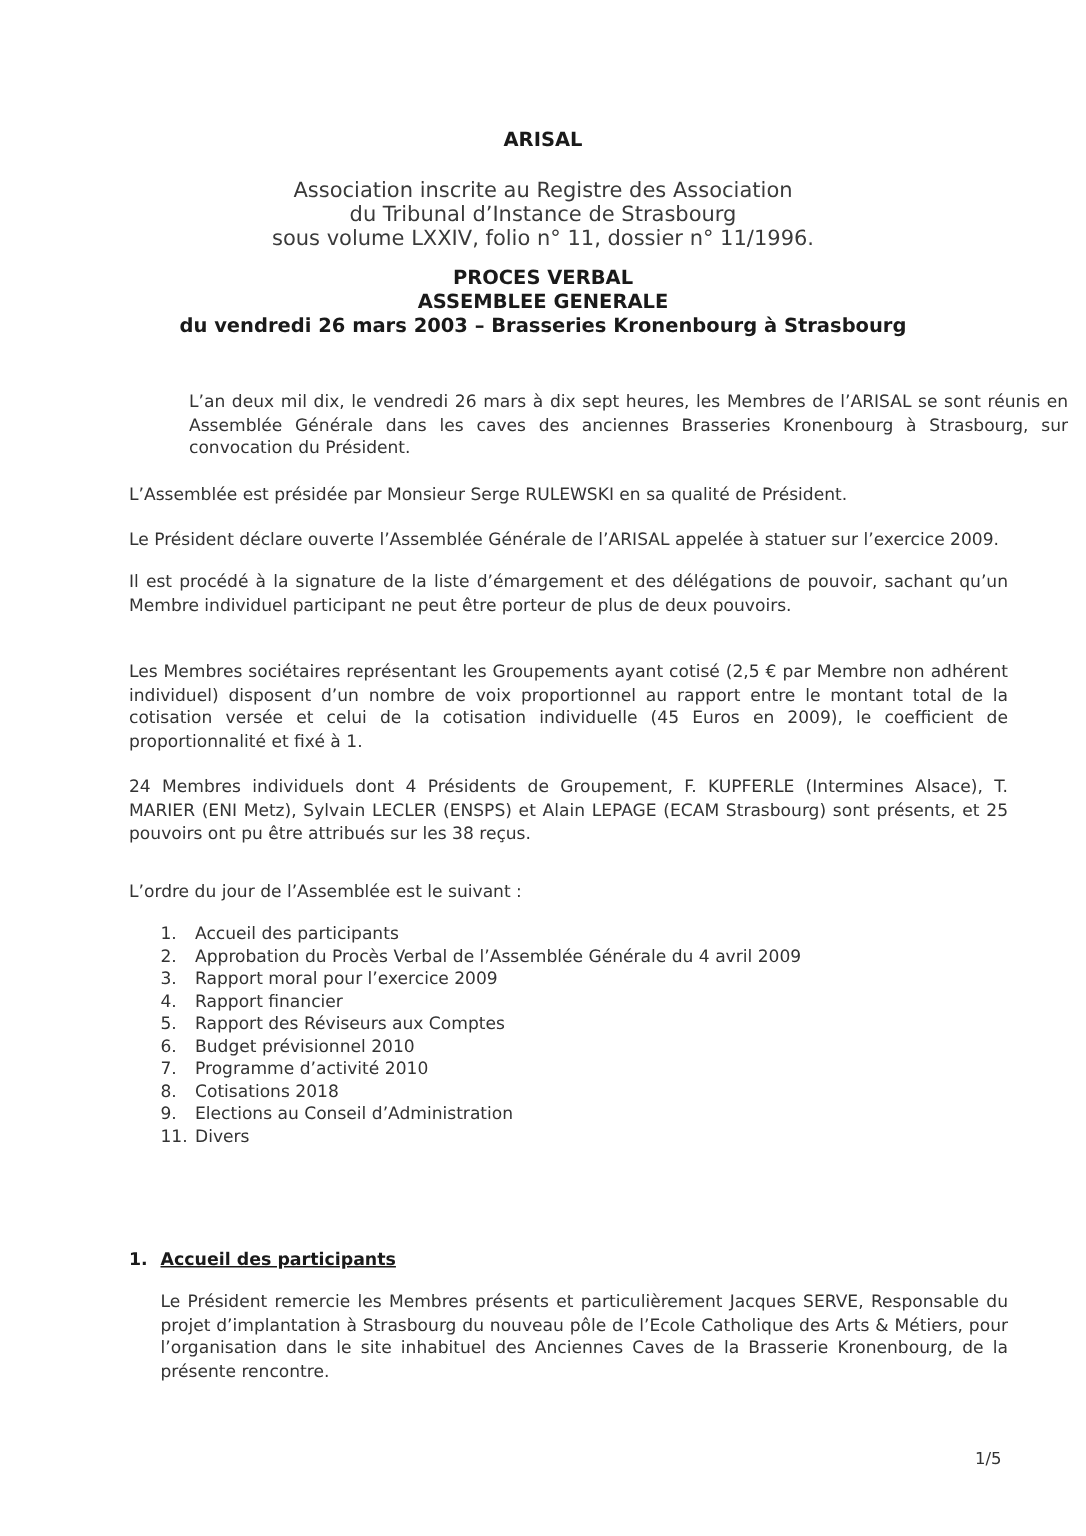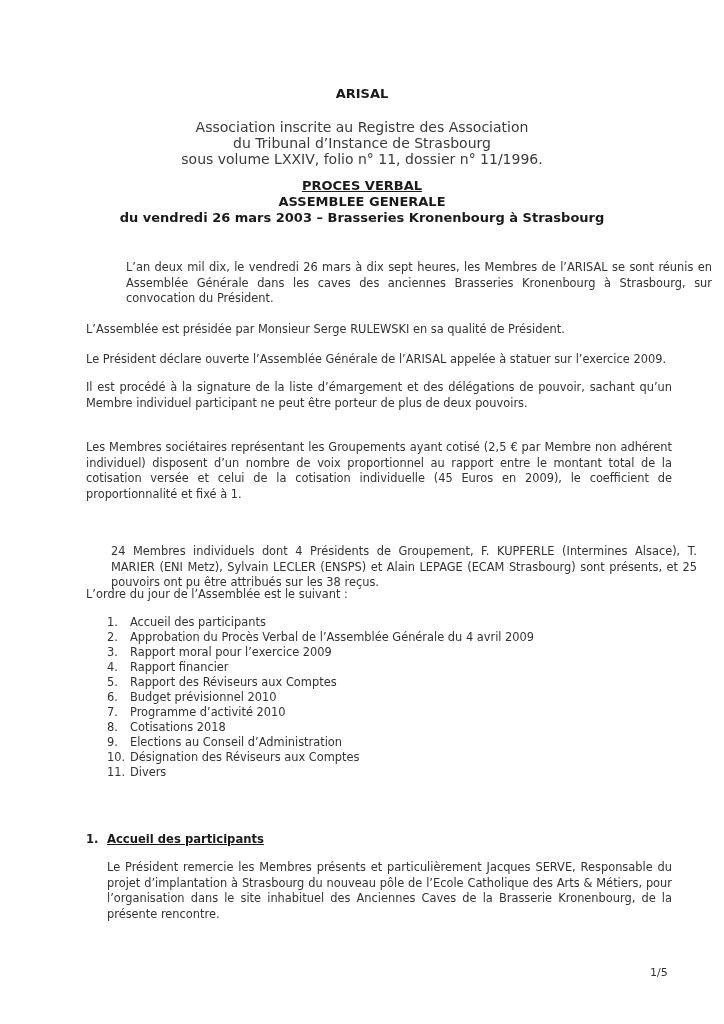--- a/index.html
+++ b/index.html
@@ -5,21 +5,21 @@
     html, body { margin: 0; padding: 0; background: #ffffff; }
     body {
       width: 724px; height: 1024px; position: relative; overflow: hidden;
       font-family: "DejaVu Sans", sans-serif; color: #2a2a2a;
     }
     .page { position: absolute; left: 0; top: 0; width: 576px; height: 1024px; }
     .center { position: absolute; left: 0; width: 724px; text-align: center; }
     .title { top: 86px; font-size: 13px; font-weight: bold; color: #1a1a1a; }
     .reg { top: 119px; font-size: 14px; line-height: 16px; color: #3a3a3a; }
     .pv { top: 178px; font-size: 13px; font-weight: bold; line-height: 16px; color: #1a1a1a; }
-    .pv .u { text-decoration: underline; }
+    .pv .u { }
     .body { position: absolute; left: 86px; width: 586px; font-size: 11.4px; line-height: 15.5px; color: #333; text-align: justify; }
     .body p { margin: 0; }
     .agenda { position: absolute; left: 107px; top: 615px; font-size: 11.4px; line-height: 15px; color: #333; margin: 0; padding: 0; list-style: none; }
     .agenda li { display: flex; }
     .agenda .num { width: 23px; }
     .section-head { position: absolute; left: 86px; top: 832px; font-size: 11.6px; font-weight: bold; color: #1a1a1a; }
     .section-head .num { display: inline-block; width: 21px; }
     .section-head .lbl { text-decoration: underline; }
     .section-body { position: absolute; left: 107px; width: 565px; top: 860px; font-size: 11.4px; line-height: 15.5px; color: #333; text-align: justify; }
     .pagenum { position: absolute; left: 650px; top: 966px; font-size: 11px; color: #333; }
@@ -50,21 +50,21 @@
   </div>
   <div class="body" style="top:352px;">
     <p>Le Président déclare ouverte l’Assemblée Générale de l’ARISAL appelée à statuer sur l’exercice 2009.</p>
   </div>
   <div class="body" style="top:380px;">
     <p>Il est procédé à la signature de la liste d’émargement et des délégations de pouvoir, sachant qu’un Membre individuel participant ne peut être porteur de plus de deux pouvoirs.</p>
   </div>
   <div class="body" style="top:440px;">
     <p>Les Membres sociétaires représentant les Groupements ayant cotisé (2,5 € par Membre non adhérent individuel) disposent d’un nombre de voix proportionnel au rapport entre le montant total de la cotisation versée et celui de la cotisation individuelle (45 Euros en 2009), le coefficient de proportionnalité et fixé à 1.</p>
   </div>
-  <div class="body" style="top:544px;margin-left:25px;">
+  <div class="body" style="top:517px;">
     <p>24 Membres individuels dont 4 Présidents de Groupement, F. KUPFERLE (Intermines Alsace), T. MARIER (ENI Metz), Sylvain LECLER (ENSPS) et Alain LEPAGE (ECAM Strasbourg) sont présents, et 25 pouvoirs ont pu être attribués sur les 38 reçus.</p>
   </div>
   <div class="body" style="top:587px;">
     <p>L’ordre du jour de l’Assemblée est le suivant :</p>
   </div>
 
   <ul class="agenda">
     <li>
         <span class="num">1.</span>
         <span>Accueil des participants</span>
@@ -95,24 +95,20 @@
       </li>
     <li>
         <span class="num">8.</span>
         <span>Cotisations 2018</span>
       </li>
     <li>
         <span class="num">9.</span>
         <span>Elections au Conseil d’Administration</span>
       </li>
     <li>
-        <span class="num">10.</span>
-        <span>Désignation des Réviseurs aux Comptes</span>
-      </li>
-    <li>
         <span class="num">11.</span>
         <span>Divers</span>
       </li>
   </ul>
 
   <div class="section-head">
     <span class="num">1.</span><span class="lbl">Accueil des participants</span>
   </div>
   <div class="section-body">Le Président remercie les Membres présents et particulièrement Jacques SERVE, Responsable du projet d’implantation à Strasbourg du nouveau pôle de l’Ecole Catholique des Arts &amp; Métiers, pour l’organisation dans le site inhabituel des Anciennes Caves de la Brasserie Kronenbourg, de la présente rencontre.</div>
 

